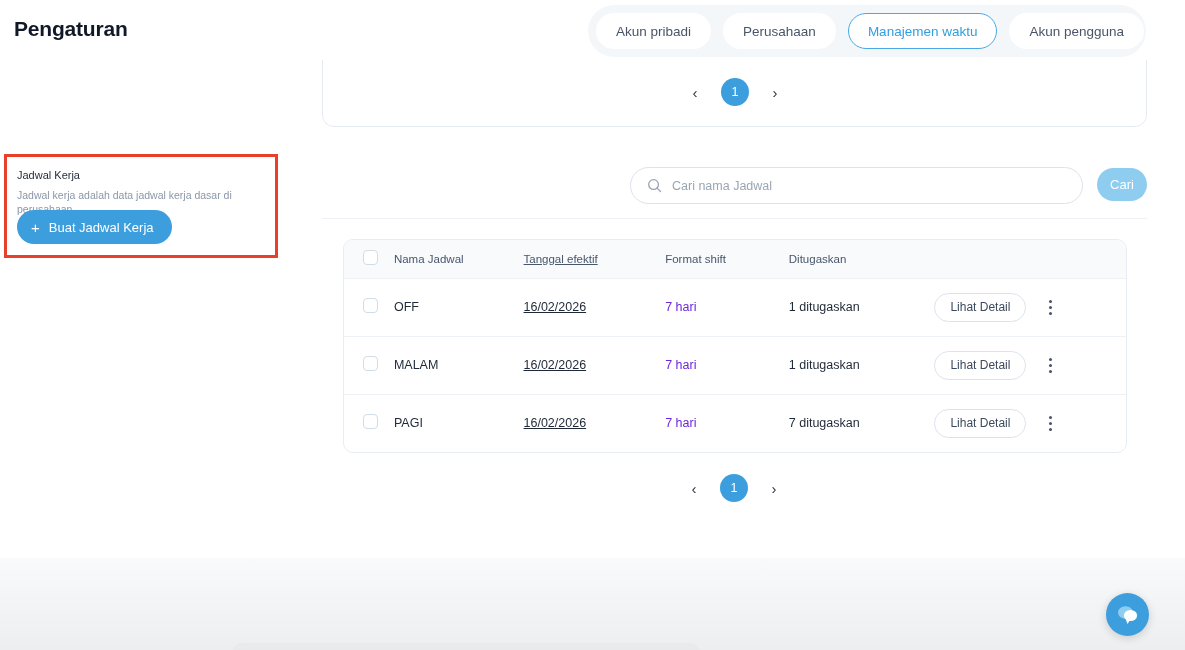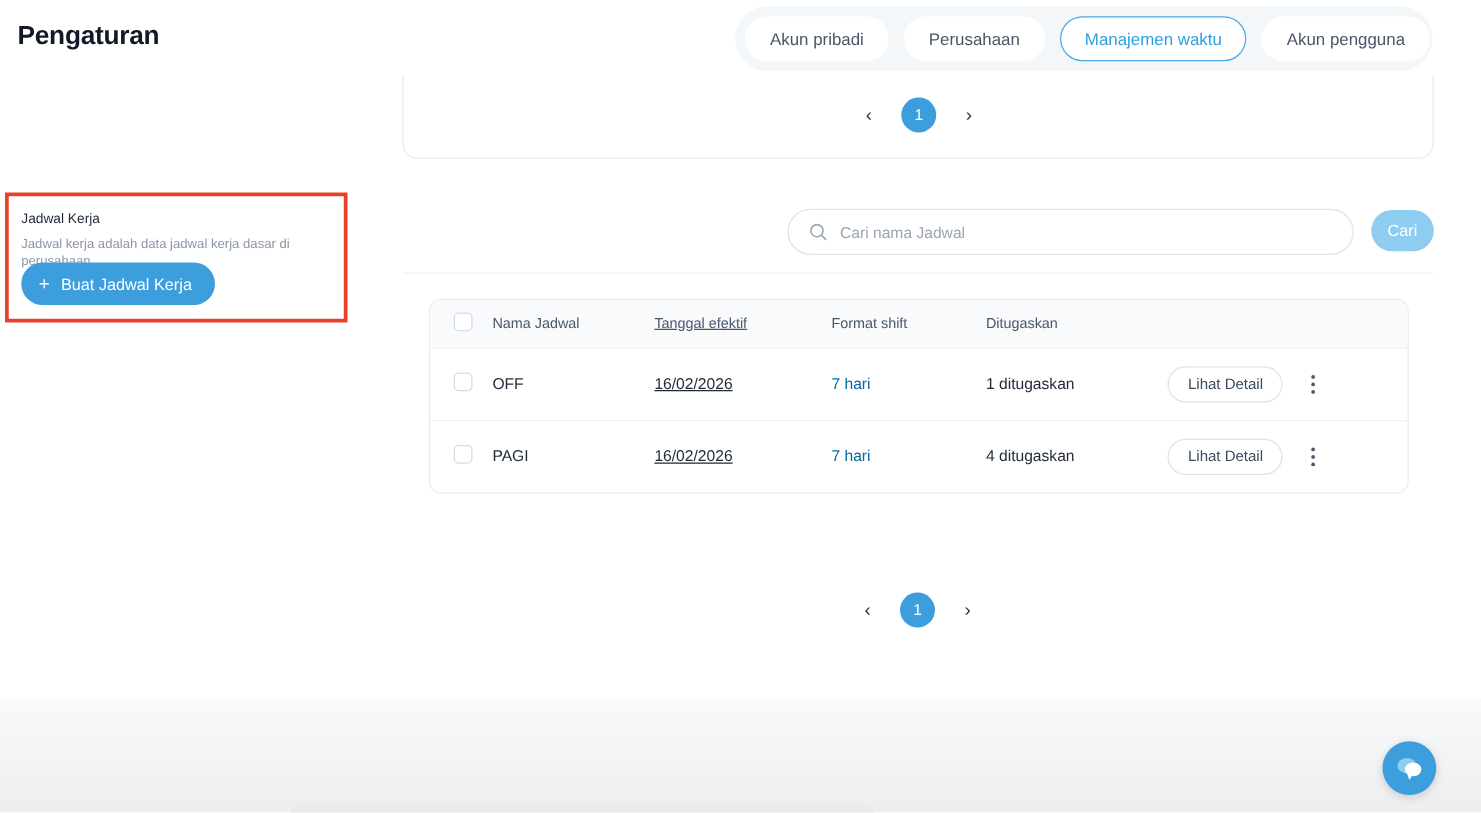--- a/index.html
+++ b/index.html
@@ -133,21 +133,21 @@
   .col-check { width: 50px; padding-left: 19px !important; }
   .col-name  { width: 130px; }
   .col-date  { width: 142px; text-decoration: underline; }
   .col-shift { width: 124px; }
   .col-assign{ width: 146px; }
   .col-act   { width: 192px; }
   .chk {
     width: 15px; height: 15px; border: 1.5px solid #d2dbe8;
     border-radius: 4px; background: #fff; display: inline-block; cursor: pointer;
   }
-  .muted { color: #0369a1; }
+  .muted { color: #6d28d9; }
   .actions { display: flex; align-items: center; gap: 16px; }
   .btn-detail {
     height: 29px; border: 1px solid #dde3ec; border-radius: 15px;
     background: #ffffff; color: #3c4a5e; font-size: 12px; padding: 0 15px;
     cursor: pointer; font-family: "Liberation Sans", sans-serif;
   }
   .kebab {
     width: 16px; height: 18px; display: flex; flex-direction: column;
     align-items: center; justify-content: center; gap: 3px; cursor: pointer;
   }
@@ -241,24 +241,43 @@
                     <span></span>
                     <span></span>
                   </div>
               </div>
             </td>
           </tr>
           <tr>
             <td class="col-check">
               <span class="chk"></span>
             </td>
+            <td class="col-name">MALAM</td>
+            <td class="col-date">16/02/2026</td>
+            <td class="col-shift muted">7 hari</td>
+            <td class="col-assign">1 ditugaskan</td>
+            <td class="col-act">
+              <div class="actions">
+                <button class="btn-detail">Lihat Detail</button>
+                <div class="kebab">
+                    <span></span>
+                    <span></span>
+                    <span></span>
+                  </div>
+              </div>
+            </td>
+          </tr>
+          <tr>
+            <td class="col-check">
+              <span class="chk"></span>
+            </td>
             <td class="col-name">PAGI</td>
             <td class="col-date">16/02/2026</td>
             <td class="col-shift muted">7 hari</td>
-            <td class="col-assign">4 ditugaskan</td>
+            <td class="col-assign">7 ditugaskan</td>
             <td class="col-act">
               <div class="actions">
                 <button class="btn-detail">Lihat Detail</button>
                 <div class="kebab">
                     <span></span>
                     <span></span>
                     <span></span>
                   </div>
               </div>
             </td>

